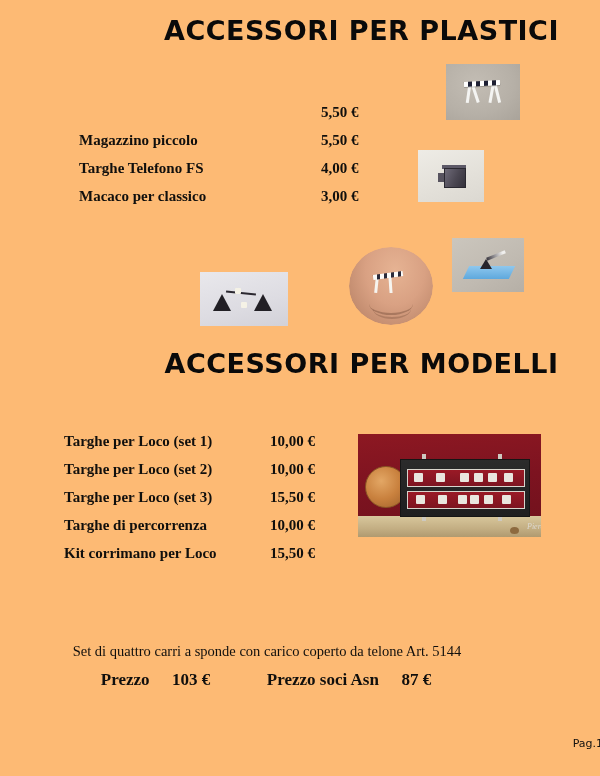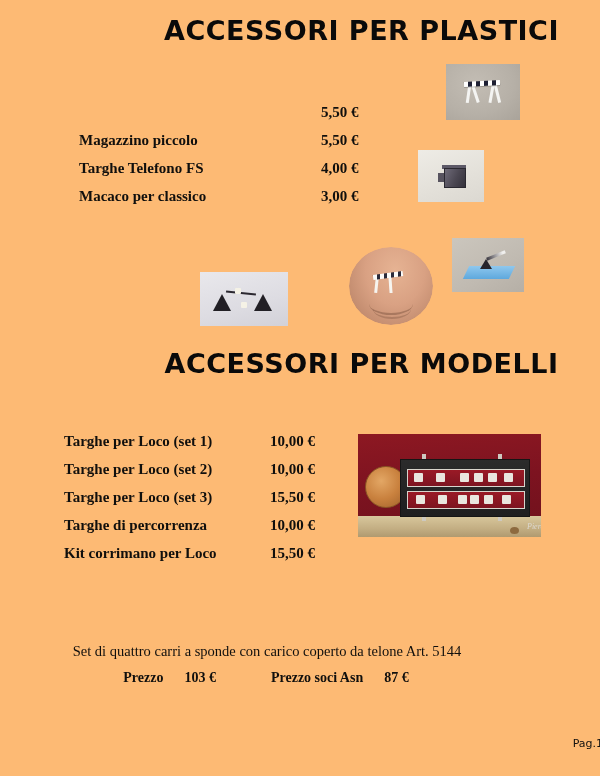--- a/index.html
+++ b/index.html
@@ -82,21 +82,21 @@
     white-space: nowrap;
     margin-left: 25px;
   }
   #carri-prices {
     position: absolute;
     top: 670px;
     left: 0;
     width: 532px;
     text-align: center;
     font-weight: bold;
-    font-size: 14px;
+    font-size: 17px;
     color: #100f0d;
     white-space: nowrap;
   }
   #carri-prices .gap { display: inline-block; width: 48px; }
   #carri-prices .gap-sm { display: inline-block; width: 14px; }
 
   
   #page-number {
     position: absolute;
     top: 737px;

